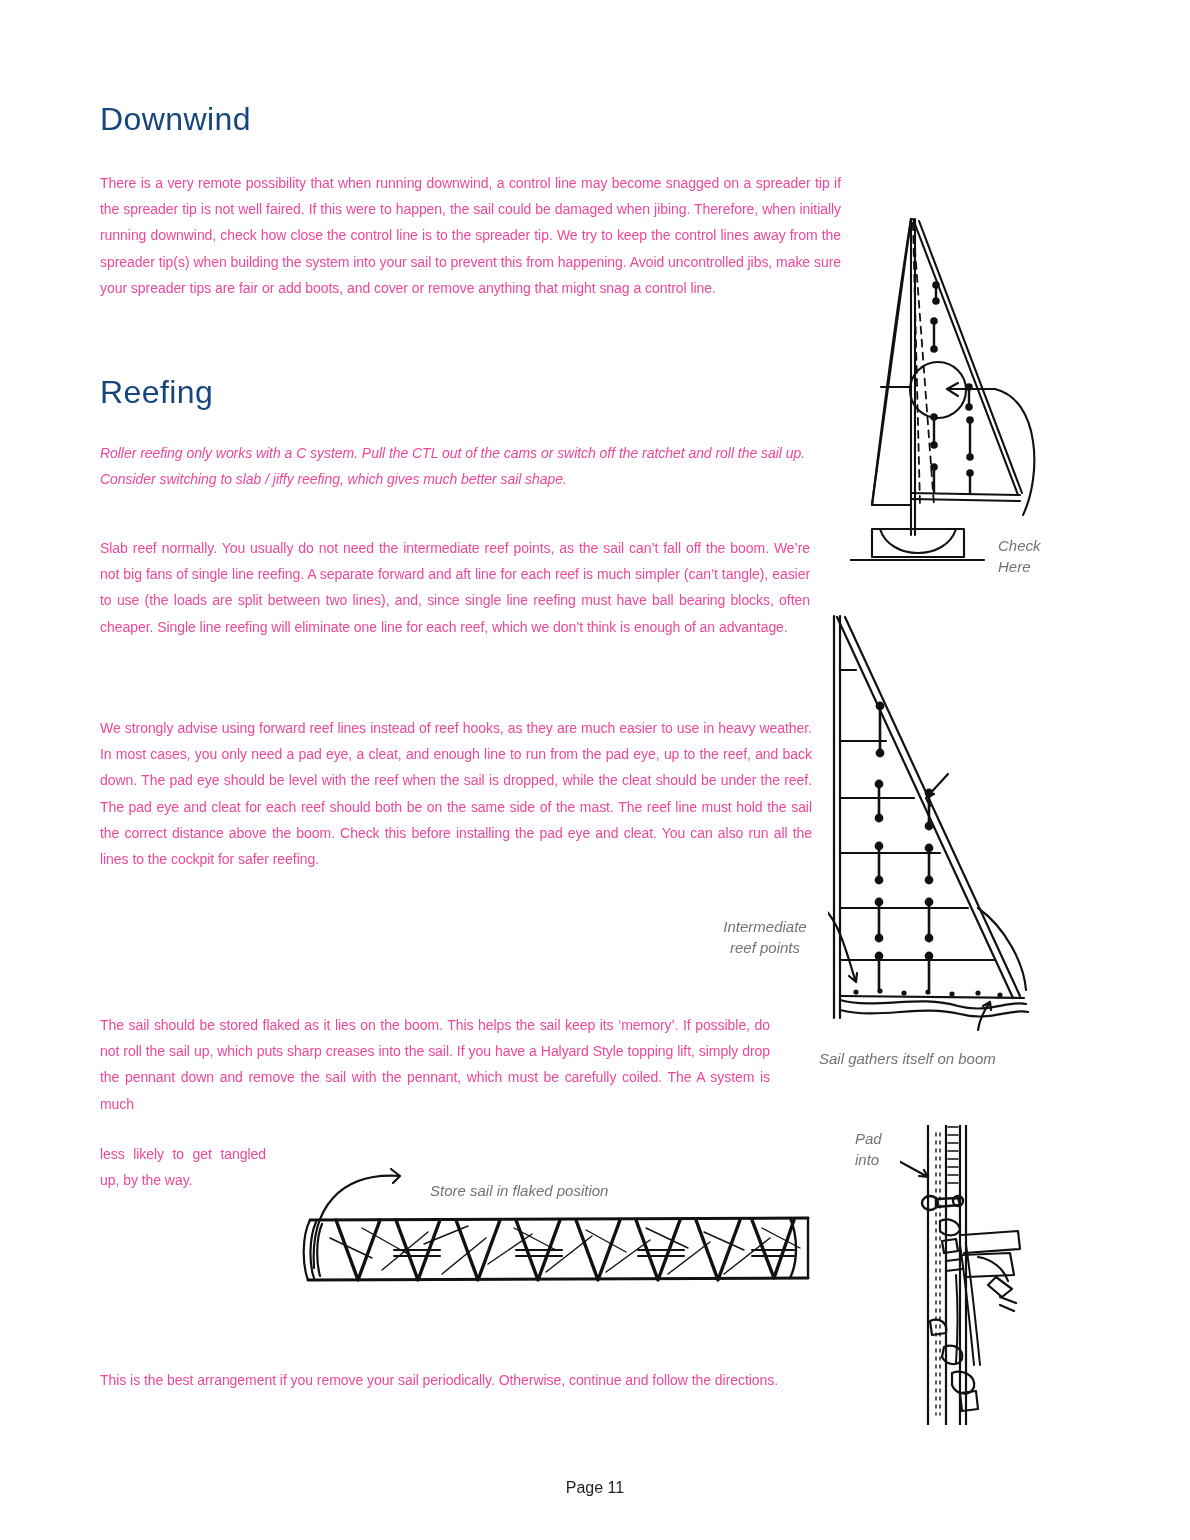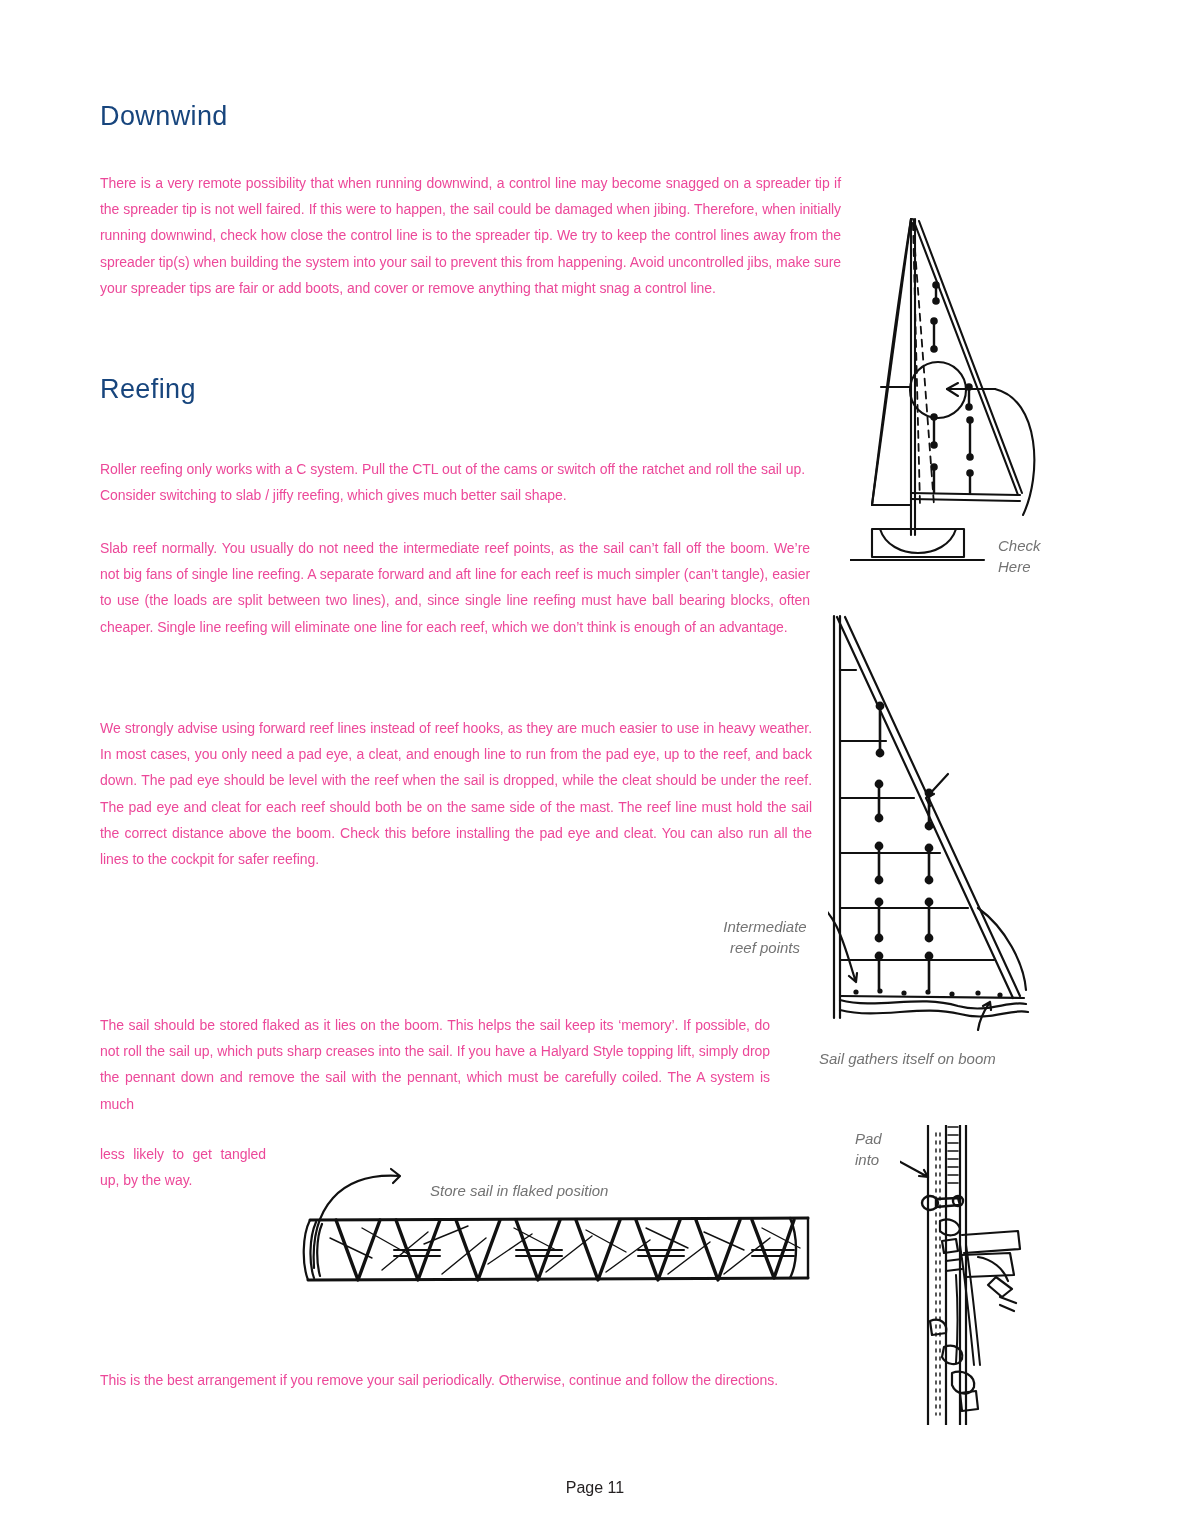--- a/index.html
+++ b/index.html
@@ -19,21 +19,21 @@
     position: absolute;
     inset: 0;
     background: #ffffff;
   }
 
   
   .h1 {
     position: absolute;
     font-family: "Liberation Sans", sans-serif;
     font-weight: 400;
-    font-size: 27px;
+    font-size: 32px;
     letter-spacing: 0.4px;
     color: #17457d;
     white-space: nowrap;
   }
 
   
   .para {
     position: absolute;
     font-size: 14px;
     line-height: 26.2px;
@@ -73,21 +73,21 @@
 <body>
 
 <div class="page">
 
   <div class="h1" style="left:100px; top:101px;">Downwind</div>
 
   <div class="para" style="left:100px; top:170px; width:741px;">There is a very remote possibility that when running downwind, a control line may become snagged on a spreader tip if the spreader tip is not well faired. If this were to happen, the sail could be damaged when jibing. Therefore, when initially running downwind, check how close the control line is to the spreader tip. We try to keep the control lines away from the spreader tip(s) when building the system into your sail to prevent this from happening. Avoid uncontrolled jibs, make sure your spreader tips are fair or add boots, and cover or remove anything that might snag a control line.</div>
 
   <div class="h1" style="left:100px; top:374px;">Reefing</div>
 
-  <div class="para last-flush" style="left:100px; top:456px; width:705px;">Roller reefing only works with a C system. Pull the CTL out of the cams or switch off the ratchet and roll the sail up. Consider switching to slab / jiffy reefing, which gives much better sail shape.</div>
+  <div class="para last-flush" style="left:100px; top:440px; width:705px;font-style:italic;">Roller reefing only works with a C system. Pull the CTL out of the cams or switch off the ratchet and roll the sail up. Consider switching to slab / jiffy reefing, which gives much better sail shape.</div>
 
   <div class="para last-flush" style="left:100px; top:535px; width:710px;">Slab reef normally. You usually do not need the intermediate reef points, as the sail can’t fall off the boom. We’re not big fans of single line reefing. A separate forward and aft line for each reef is much simpler (can’t tangle), easier to use (the loads are split between two lines), and, since single line reefing must have ball bearing blocks, often cheaper. Single line reefing will eliminate one line for each reef, which we don’t think is enough of an advantage.</div>
 
   <div class="para last-flush" style="left:100px; top:715px; width:712px;">We strongly advise using forward reef lines instead of reef hooks, as they are much easier to use in heavy weather. In most cases, you only need a pad eye, a cleat, and enough line to run from the pad eye, up to the reef, and back down. The pad eye should be level with the reef when the sail is dropped, while the cleat should be under the reef. The pad eye and cleat for each reef should both be on the same side of the mast. The reef line must hold the sail the correct distance above the boom. Check this before installing the pad eye and cleat. You can also run all the lines to the cockpit for safer reefing.</div>
 
 
   <div class="para last-flush" style="left:100px; top:1012px; width:670px;">The sail should be stored flaked as it lies on the boom. This helps the sail keep its ‘memory’. If possible, do not roll the sail up, which puts sharp creases into the sail. If you have a Halyard Style topping lift, simply drop the pennant down and remove the sail with the pennant, which must be carefully coiled. The A system is much</div>
 
   <div class="para" style="left:100px; top:1367px; width:680px;">This is the best arrangement if you remove your sail periodically. Otherwise, continue and follow the directions.</div>
 

